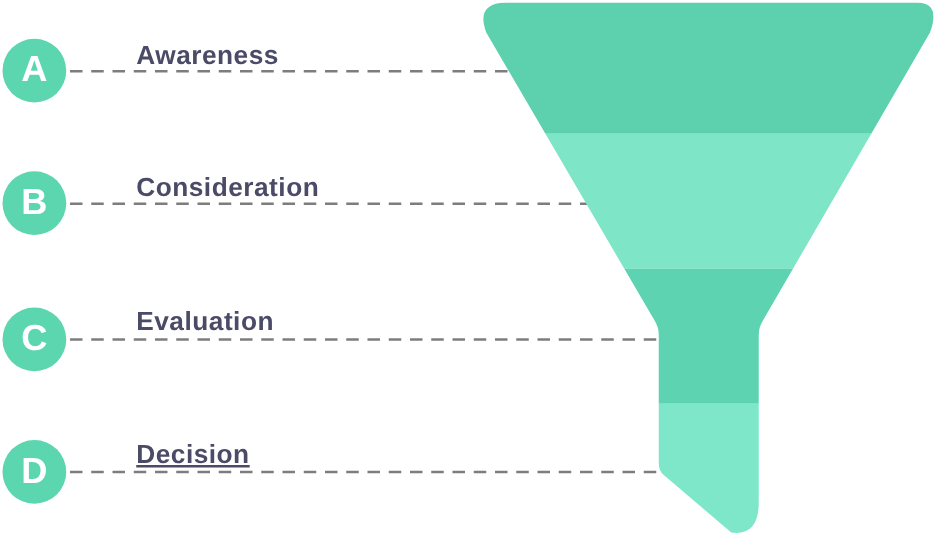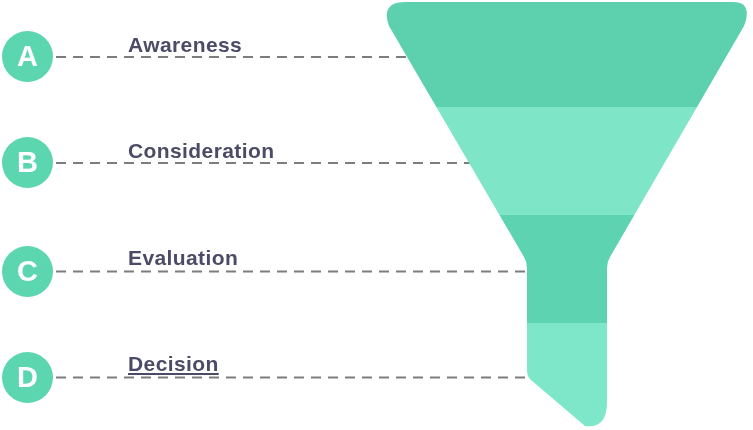--- a/index.html
+++ b/index.html
@@ -35,21 +35,21 @@
     color: var(--circle-letter);
     font-size: 29px;
     font-weight: 700;
     display: flex;
     align-items: center;
     justify-content: center;
     line-height: 1;
   }
   .stage-label {
     position: absolute;
-    left: 128px;
+    left: 109px;
     font-size: 21px;
     font-weight: 700;
     letter-spacing: 0.4px;
     color: var(--label-text);
     white-space: nowrap;
     line-height: 1;
   }
   .badge-a { top: 31px; }
   .badge-b { top: 137px; }
   .badge-c { top: 246px; }

